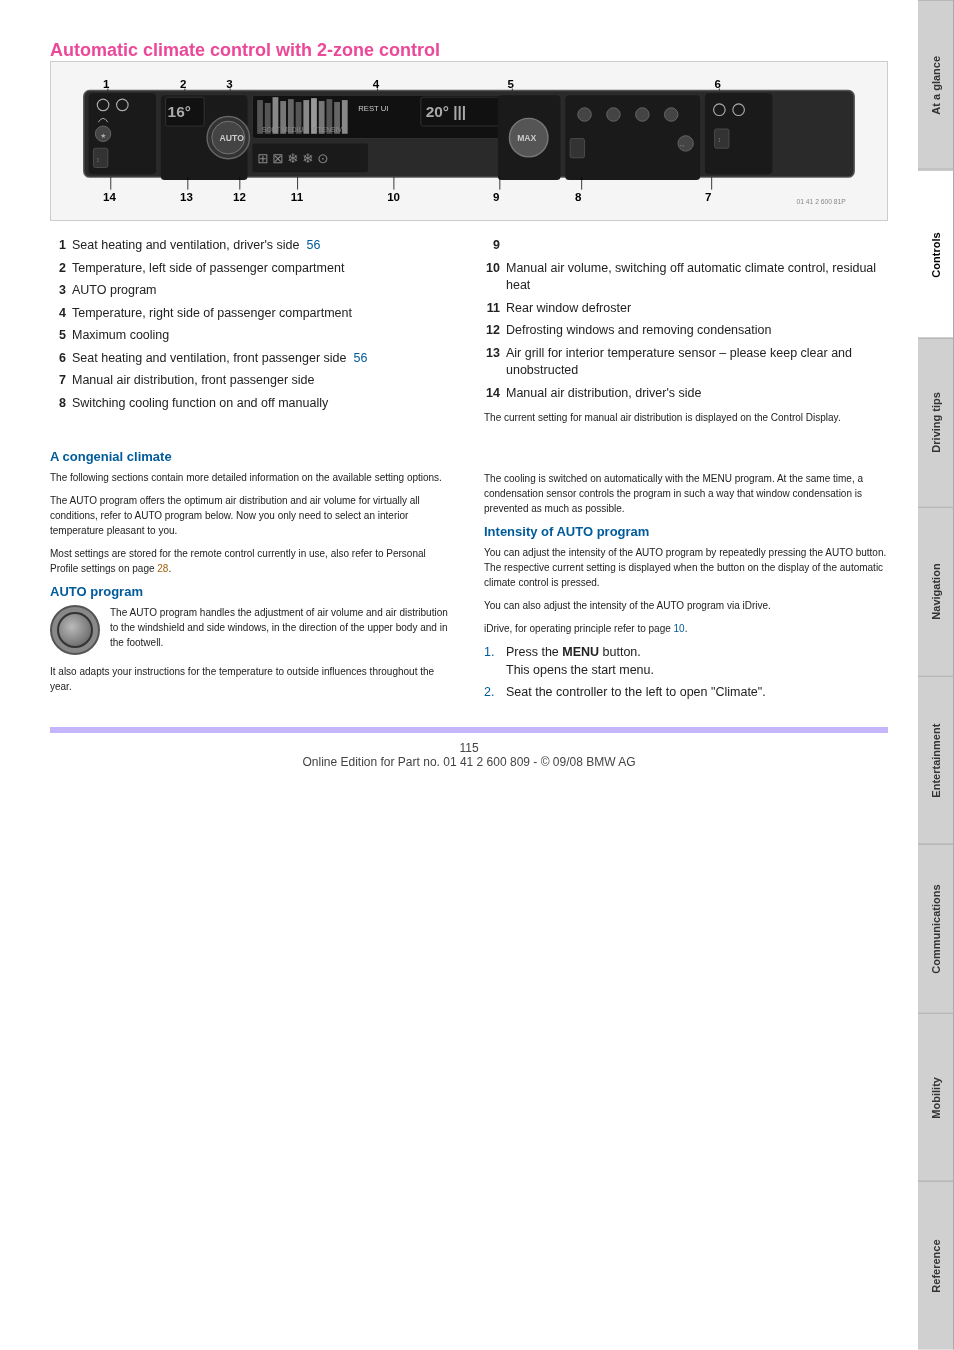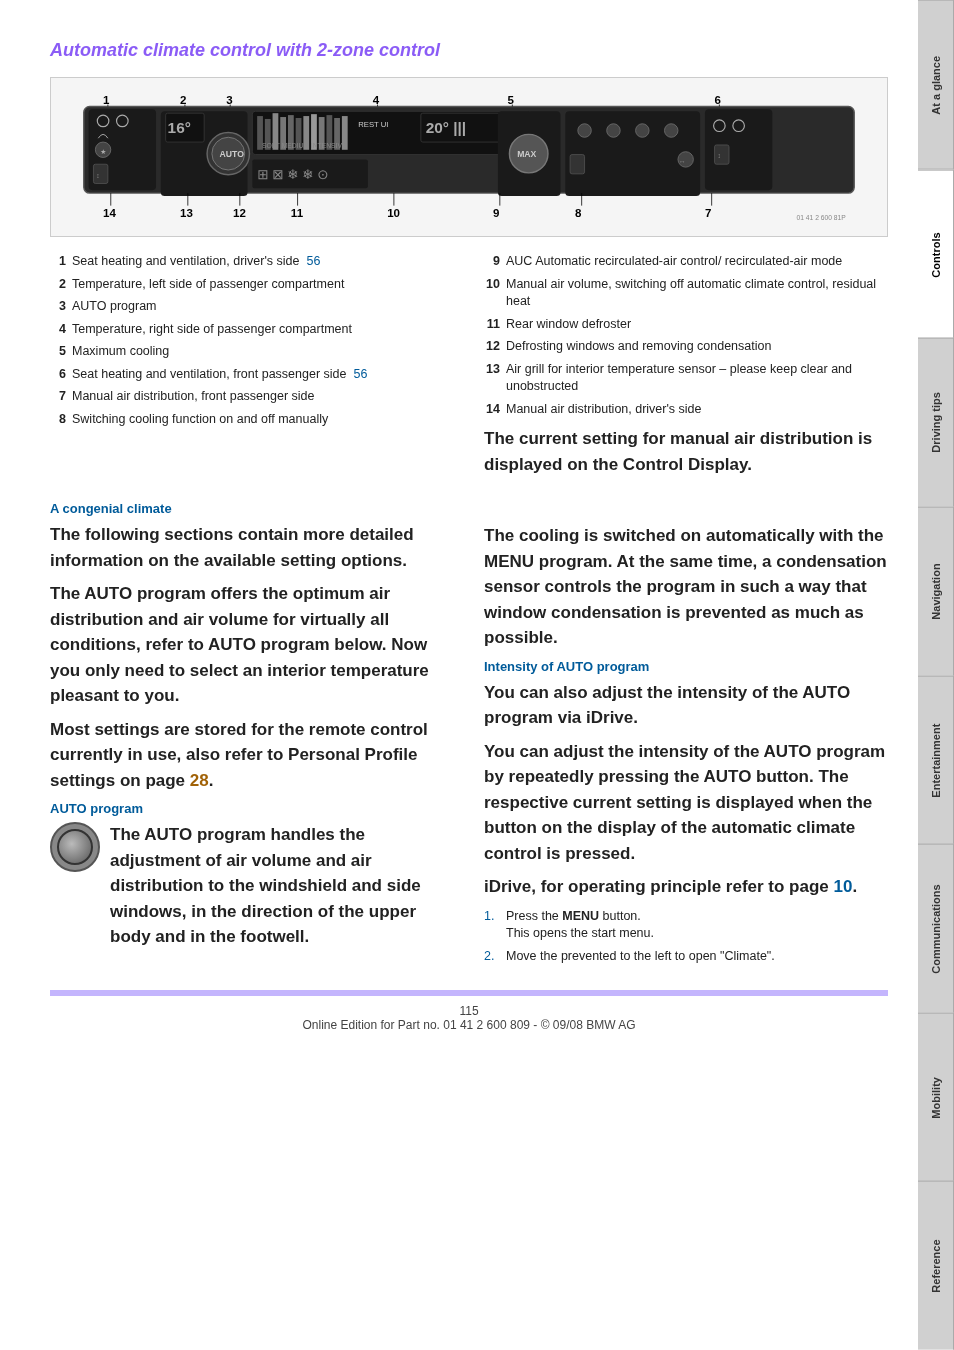--- a/index.html
+++ b/index.html
@@ -54,23 +54,21 @@
     
     .main-content {
       margin-right: 36px;
       padding: 40px 30px 30px 50px;
     }
 
     
     .page-title {
       font-size: 18px;
       font-weight: bold;
-      color: #8b5cf6;
-      margin-bottom: 16px;
-      font-style: italic;
+      color: #ec4899;
     }
 
     
     .climate-image {
       border: 1px solid #ccc;
       margin-bottom: 16px;
       padding: 10px;
       position: relative;
       background: #f5f5f5;
       height: 160px;
@@ -117,24 +115,23 @@
     
     .section-heading {
       font-size: 13px;
       font-weight: bold;
       color: #005B9A;
       margin-bottom: 6px;
     }
 
     
     .body-text {
-      font-size: 17px;
+      font-size: 10px;
       line-height: 1.5;
       margin-bottom: 8px;
-      font-weight: bold;
     }
 
     
     .auto-program-section {
       display: flex;
       gap: 10px;
       margin-bottom: 6px;
     }
     .auto-icon {
       width: 50px;
@@ -365,21 +362,20 @@
         <li>
           <span class="num">8</span>
           <span>Switching cooling function on and off manually</span>
         </li>
       </ul>
     </div>
     <div class="col-right">
       <ul class="numbered-list">
         <li>
           <span class="num">9</span>
-          <span>AUC Automatic recirculated-air control/ recirculated-air mode</span>
         </li>
         <li>
           <span class="num">10</span>
           <span>Manual air volume, switching off automatic climate control, residual heat</span>
         </li>
         <li>
           <span class="num">11</span>
           <span>Rear window defroster</span>
         </li>
         <li>
@@ -407,38 +403,39 @@
       <p class="body-text">The AUTO program offers the optimum air distribution and air volume for virtually all conditions, refer to AUTO program below. Now you only need to select an interior temperature pleasant to you.</p>
       <p class="body-text">Most settings are stored for the remote control currently in use, also refer to Personal Profile settings on page <a style="color:#a16207;">28</a>.</p>
 
       <div class="section-heading">AUTO program</div>
       <div class="auto-program-section">
         <div class="auto-icon">
           <div class="auto-icon-inner"></div>
         </div>
         <p class="body-text">The AUTO program handles the adjustment of air volume and air distribution to the windshield and side windows, in the direction of the upper body and in the footwell.</p>
       </div>
+      <p class="body-text">It also adapts your instructions for the temperature to outside influences throughout the year.</p>
     </div>
 
     <div class="col-right">
       <p class="body-text" style="margin-top:22px;">The cooling is switched on automatically with the MENU program. At the same time, a condensation sensor controls the program in such a way that window condensation is prevented as much as possible.</p>
 
       <div class="section-heading">Intensity of AUTO program</div>
+      <p class="body-text">You can adjust the intensity of the AUTO program by repeatedly pressing the AUTO button. The respective current setting is displayed when the button on the display of the automatic climate control is pressed.</p>
       <p class="body-text">You can also adjust the intensity of the AUTO program via iDrive.</p>
-      <p class="body-text">You can adjust the intensity of the AUTO program by repeatedly pressing the AUTO button. The respective current setting is displayed when the button on the display of the automatic climate control is pressed.</p>
       <p class="body-text">iDrive, for operating principle refer to page <a style="color:#005B9A;">10</a>.</p>
 
       <ol class="steps-list">
         <li>
           <span class="step-num">1.</span>
           <span>Press the <strong>MENU</strong> button.<br>This opens the start menu.</span>
         </li>
         <li>
           <span class="step-num">2.</span>
-          <span>Move the prevented to the left to open "Climate".</span>
+          <span>Seat the controller to the left to open "Climate".</span>
         </li>
       </ol>
     </div>
   </div>
 
   <div class="page-footer">
     <span>115</span><br>
     <span>Online Edition for Part no. 01 41 2 600 809 - © 09/08 BMW AG</span>
   </div>
 

